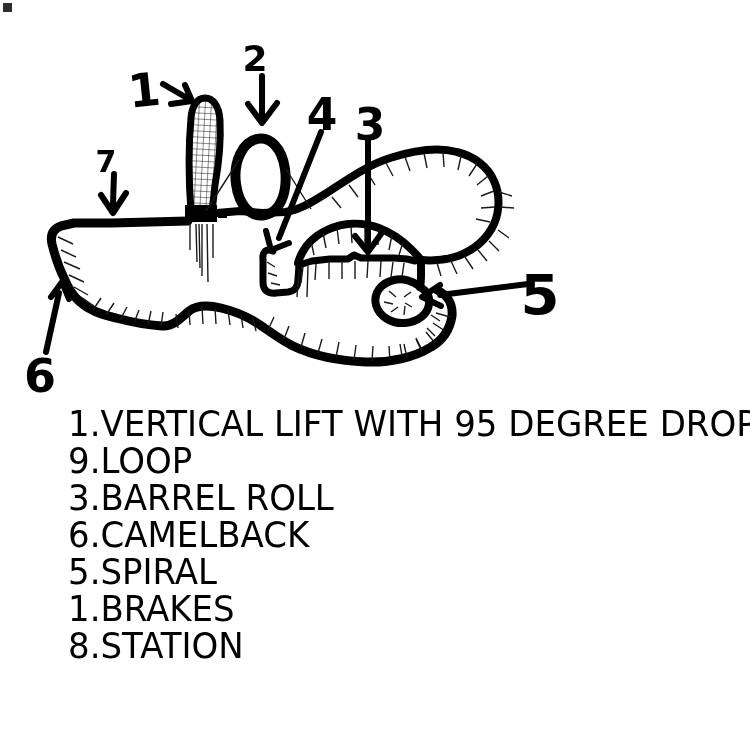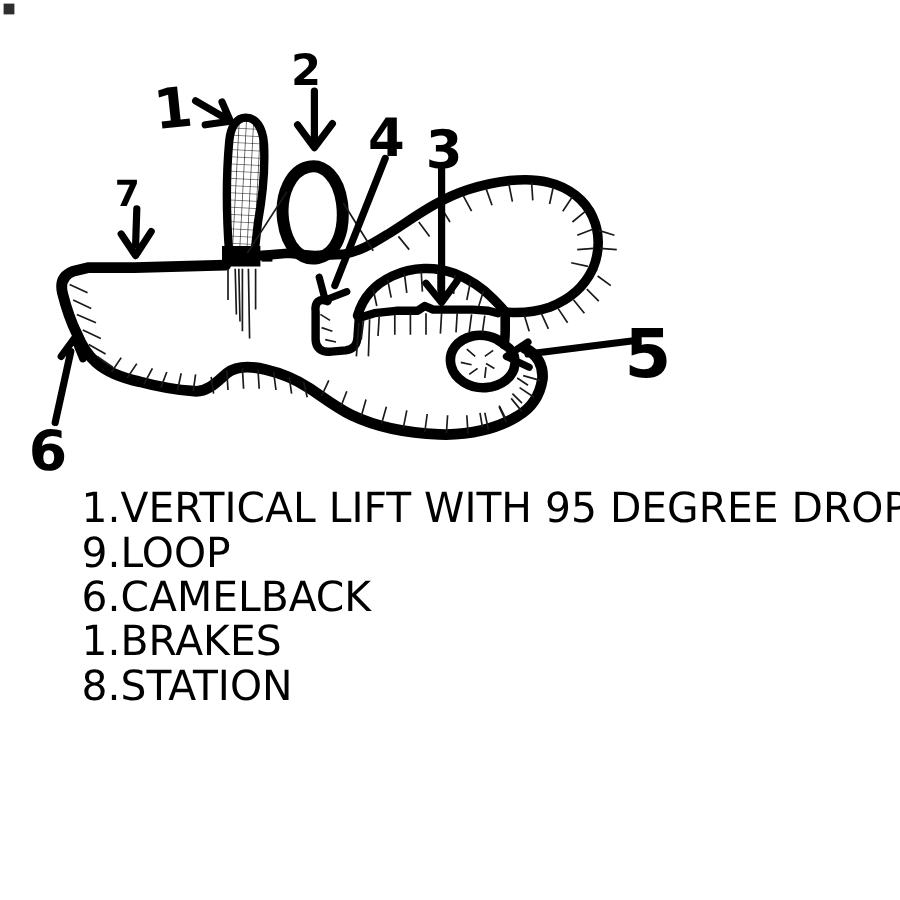--- a/index.html
+++ b/index.html
@@ -119,18 +119,20 @@
     <text class="marker" x="370" y="140" font-size="44" text-anchor="middle">3</text>
     <text class="marker" x="322" y="130" font-size="44" text-anchor="middle">4</text>
     <text class="marker" x="540" y="314" font-size="56" text-anchor="middle">5</text>
     <text class="marker" x="40" y="392" font-size="46" text-anchor="middle">6</text>
     <text class="marker" x="106" y="172" font-size="30" text-anchor="middle">7</text>
   </svg>
 
   <div class="legend">
     <div class="legend-line">1.VERTICAL LIFT WITH 95 DEGREE DROP</div>
     <div class="legend-line">9.LOOP</div>
+    <div class="legend-line">3.BARREL ROLL</div>
     <div class="legend-line">6.CAMELBACK</div>
+    <div class="legend-line">5.SPIRAL</div>
     <div class="legend-line">1.BRAKES</div>
     <div class="legend-line">8.STATION</div>
   </div>
 
 </div>
 
 </body></html>

